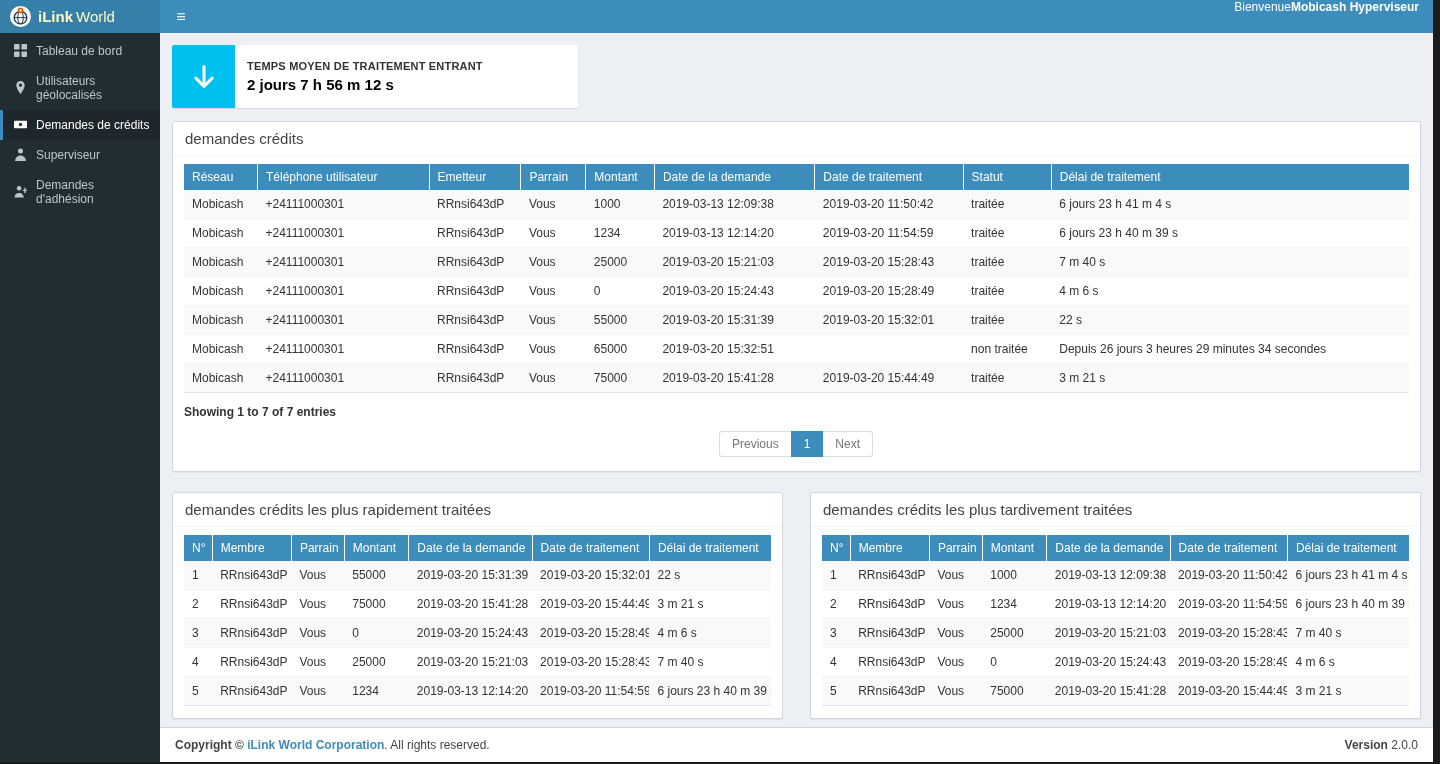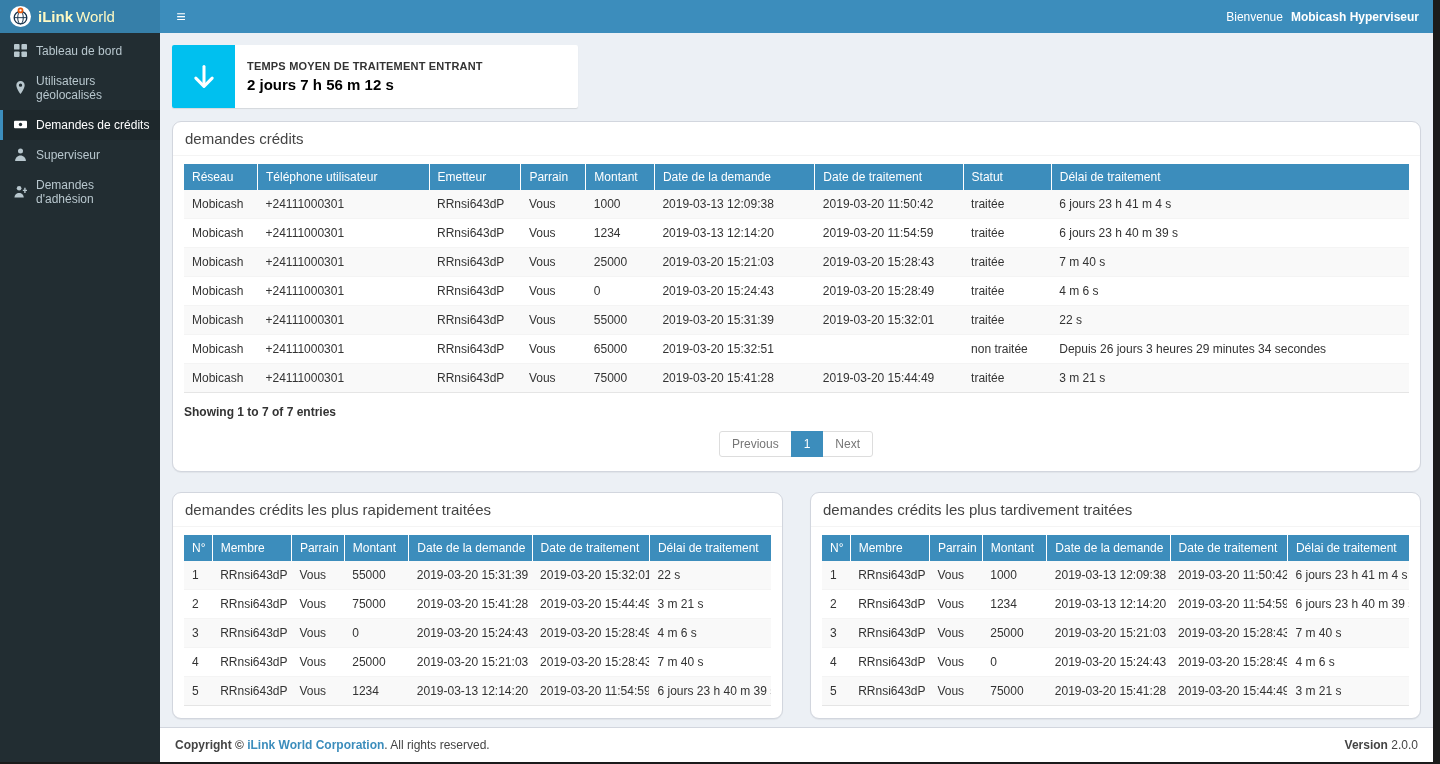--- a/index.html
+++ b/index.html
@@ -6,21 +6,21 @@
   html,body{width:1440px;height:764px;overflow:hidden}
   body{background:#1b1b1b;font-family:"Liberation Sans","DejaVu Sans",sans-serif}
   .app{width:1433px;height:762px;display:flex;flex-direction:column;background:var(--content-bg,#ecf0f5);overflow:hidden}
 
   
   .topbar{flex:0 0 33px;display:flex;align-items:stretch;background:var(--navbar,#3c8dbc)}
   .logo{width:160px;flex:0 0 160px;background:var(--logo-bg,#367fa9);color:#fef9c3;display:flex;align-items:center;gap:7px;padding:0 10px;font-size:15px;text-decoration:none;cursor:pointer}
   .logo b{font-weight:bold}
   .logo .brand-light{font-weight:300;margin-left:3px}
   .hamburger{width:42px;background:transparent;border:0;color:#fff;font-size:16px;cursor:pointer;line-height:1}
-  .welcome{margin-left:auto;color:#fff;font-size:12px;display:flex;align-items:center;padding:0 14px;gap:8px}
+  .welcome{margin-left:auto;color:#fff;font-size:12px;display:flex;padding:0 14px;gap:0}
 
   .main{flex:1;display:flex;min-height:0}
 
   
   .sidebar{width:160px;flex:0 0 160px;background:var(--sidebar-bg,#222d32);padding-top:3px}
   .side-item{display:flex;align-items:center;gap:8px;padding:8px 10px 8px 11px;color:#b8c7ce;font-size:12px;cursor:pointer;border-left:3px solid transparent}
   .side-item.active{background:var(--sidebar-active-bg,#1e282c);color:#fff;border-left-color:var(--accent,#3c8dbc)}
   .side-icon{width:14px;height:14px;flex:0 0 14px;display:inline-flex}
   .side-icon svg{width:13px;height:13px}
 
@@ -28,21 +28,21 @@
   .content{flex:1;padding:12px 12px 0;overflow:hidden}
 
   
   .info-box{width:406px;background:#fff;box-shadow:0 1px 1px rgba(0,0,0,.1);display:flex;margin-bottom:13px;border-radius:2px;overflow:hidden}
   .info-icon{width:63px;height:63px;flex:0 0 63px;background:var(--info-icon-bg,#00c0ef);display:flex;align-items:center;justify-content:center}
   .info-text{padding:8px 12px;display:flex;flex-direction:column;justify-content:center}
   .info-title{font-size:11px;font-weight:bold;color:#333;text-transform:uppercase;margin-bottom:4px;letter-spacing:.2px}
   .info-value{font-size:15px;font-weight:bold;color:#000000}
 
   
-  .box{background:#fff;border:1px solid #d2d6de;border-radius:9px;box-shadow:0 1px 1px rgba(0,0,0,.05)}
+  .box{background:#fff;border:1px solid #d2d6de;border-radius:2px;box-shadow:0 1px 1px rgba(0,0,0,.05)}
   .box-title{padding:8px 12px;font-size:15px;color:#444;border-bottom:1px solid #f4f4f4}
   .box-body{padding:8px 11px 12px}
 
   
   .dt-controls{display:flex;justify-content:space-between;align-items:center;padding:4px 0 9px;font-size:12px;color:#333;font-weight:bold}
   .length-wrap,.search-wrap{display:flex;align-items:center;gap:6px}
   select.page-size{font-size:12px;padding:2px 3px;border:1px solid #aaa;background:#fff;min-width:52px;height:22px;border-radius:2px;color:#333}
   .search-input{width:120px;height:22px;border:1px solid #aaa;padding:2px 6px;font-size:12px;border-radius:2px}
 
   

